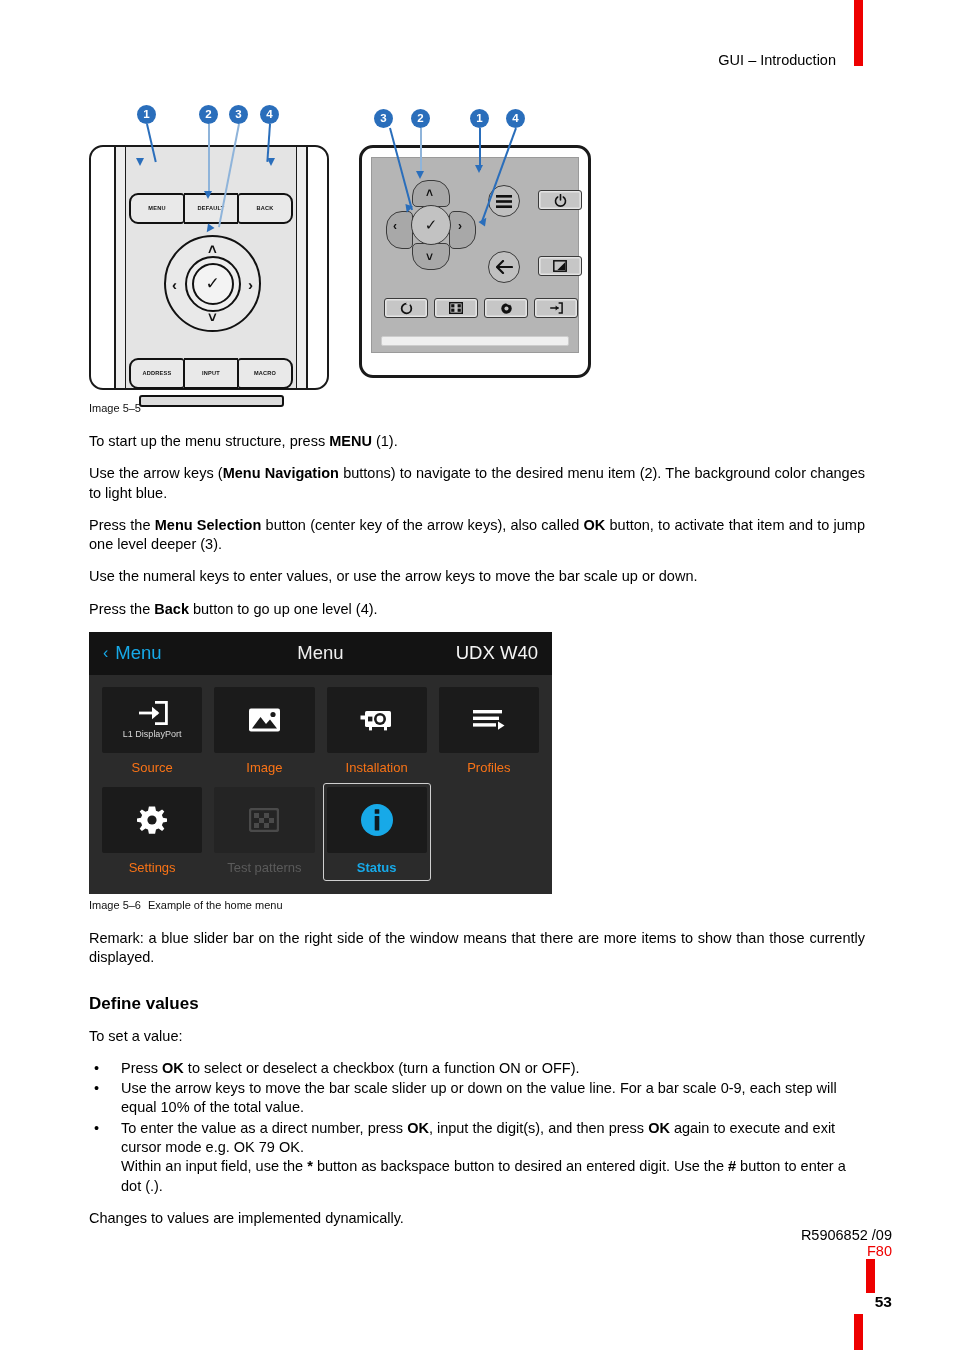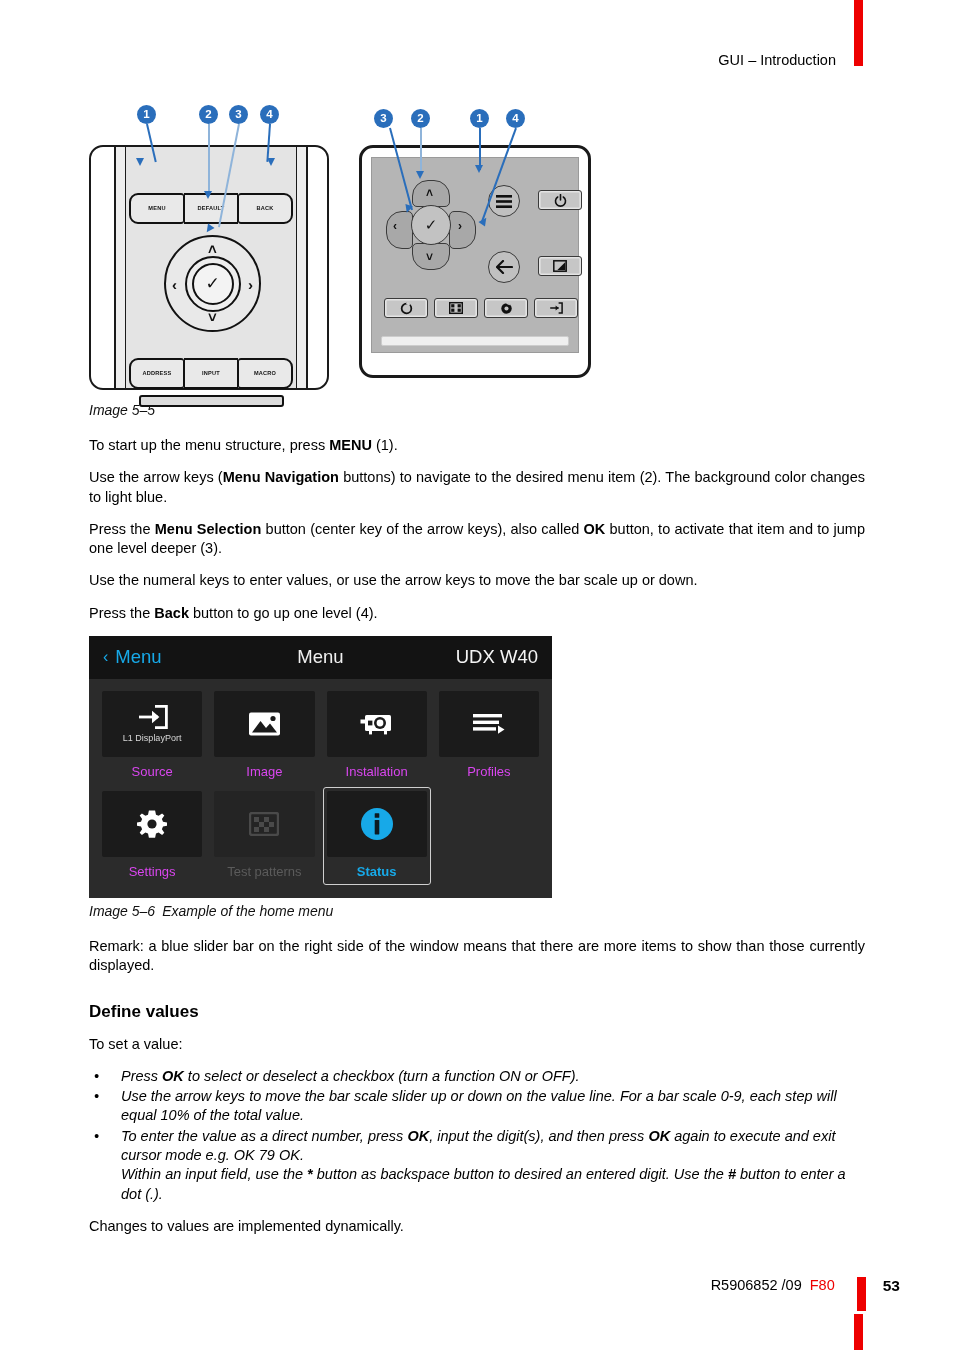--- a/index.html
+++ b/index.html
@@ -257,24 +257,23 @@
   .kp-foot {
     position: absolute;
     left: 9px; right: 9px; bottom: 6px;
     height: 10px;
     background: #efefef;
     border: 1px solid #cccccc;
     border-radius: 2px;
   }
 
   .fig-caption {
-    font-size: 14px;
+    font-size: 11px;
     color: #111;
     margin-top: 5px;
-    font-style: italic;
   }
   .fig-caption .cap-title { margin-left: 7px; }
 
   
   p.body {
     font-size: 14.5px;
     line-height: 1.33;
     margin: 0 0 13px 0;
     text-align: justify;
     color: #000;
@@ -286,21 +285,20 @@
     font-size: 17px;
     font-weight: bold;
     margin: 26px 0 13px 0;
     color: #000;
   }
 
   ul.bullets {
     margin: 3px 0 13px 0;
     padding: 0;
     list-style: none;
-    font-style: italic;
   }
   ul.bullets li {
     font-size: 14.5px;
     line-height: 1.33;
     position: relative;
     padding-left: 32px;
     margin-bottom: 1px;
   }
   ul.bullets li::before {
     content: "•";
@@ -368,39 +366,40 @@
     gap: 3px;
   }
   .tile.disabled .tile-box { background: #242424; }
   .tile-sub {
     font-size: 9px;
     color: #d8d8d8;
   }
   .tile-label {
     text-align: center;
     font-size: 13px;
-    color: #d946ef;
+    color: #f97316;
     padding: 7px 0 2px 0;
   }
   .tile.disabled .tile-label { color: #5b5b5b; }
   .tile.selected .tile-label { color: #17a9e8; font-weight: bold; }
 
   
   .page-footer {
     position: absolute;
     bottom: 0; left: 0; right: 0;
     height: 100px;
   }
   .footer-inner {
     position: absolute;
-    right: 54px;
+    right: 62px;
     bottom: 39px;
     display: flex;
-    align-items: flex-start;
+    align-items: flex-end;
     font-size: 14.5px;
+    flex-direction: column;
   }
   .foot-doc { color: #000; }
   .foot-rev { color: #ee0000; margin-left: 8px; }
   .foot-sep {
     width: 9px; height: 34px;
     background: #ee0000;
     margin: 0 17px 0 22px;
   }
   .foot-page { font-weight: bold; font-size: 15.5px; color: #000; }
   .footer-rule-red {

